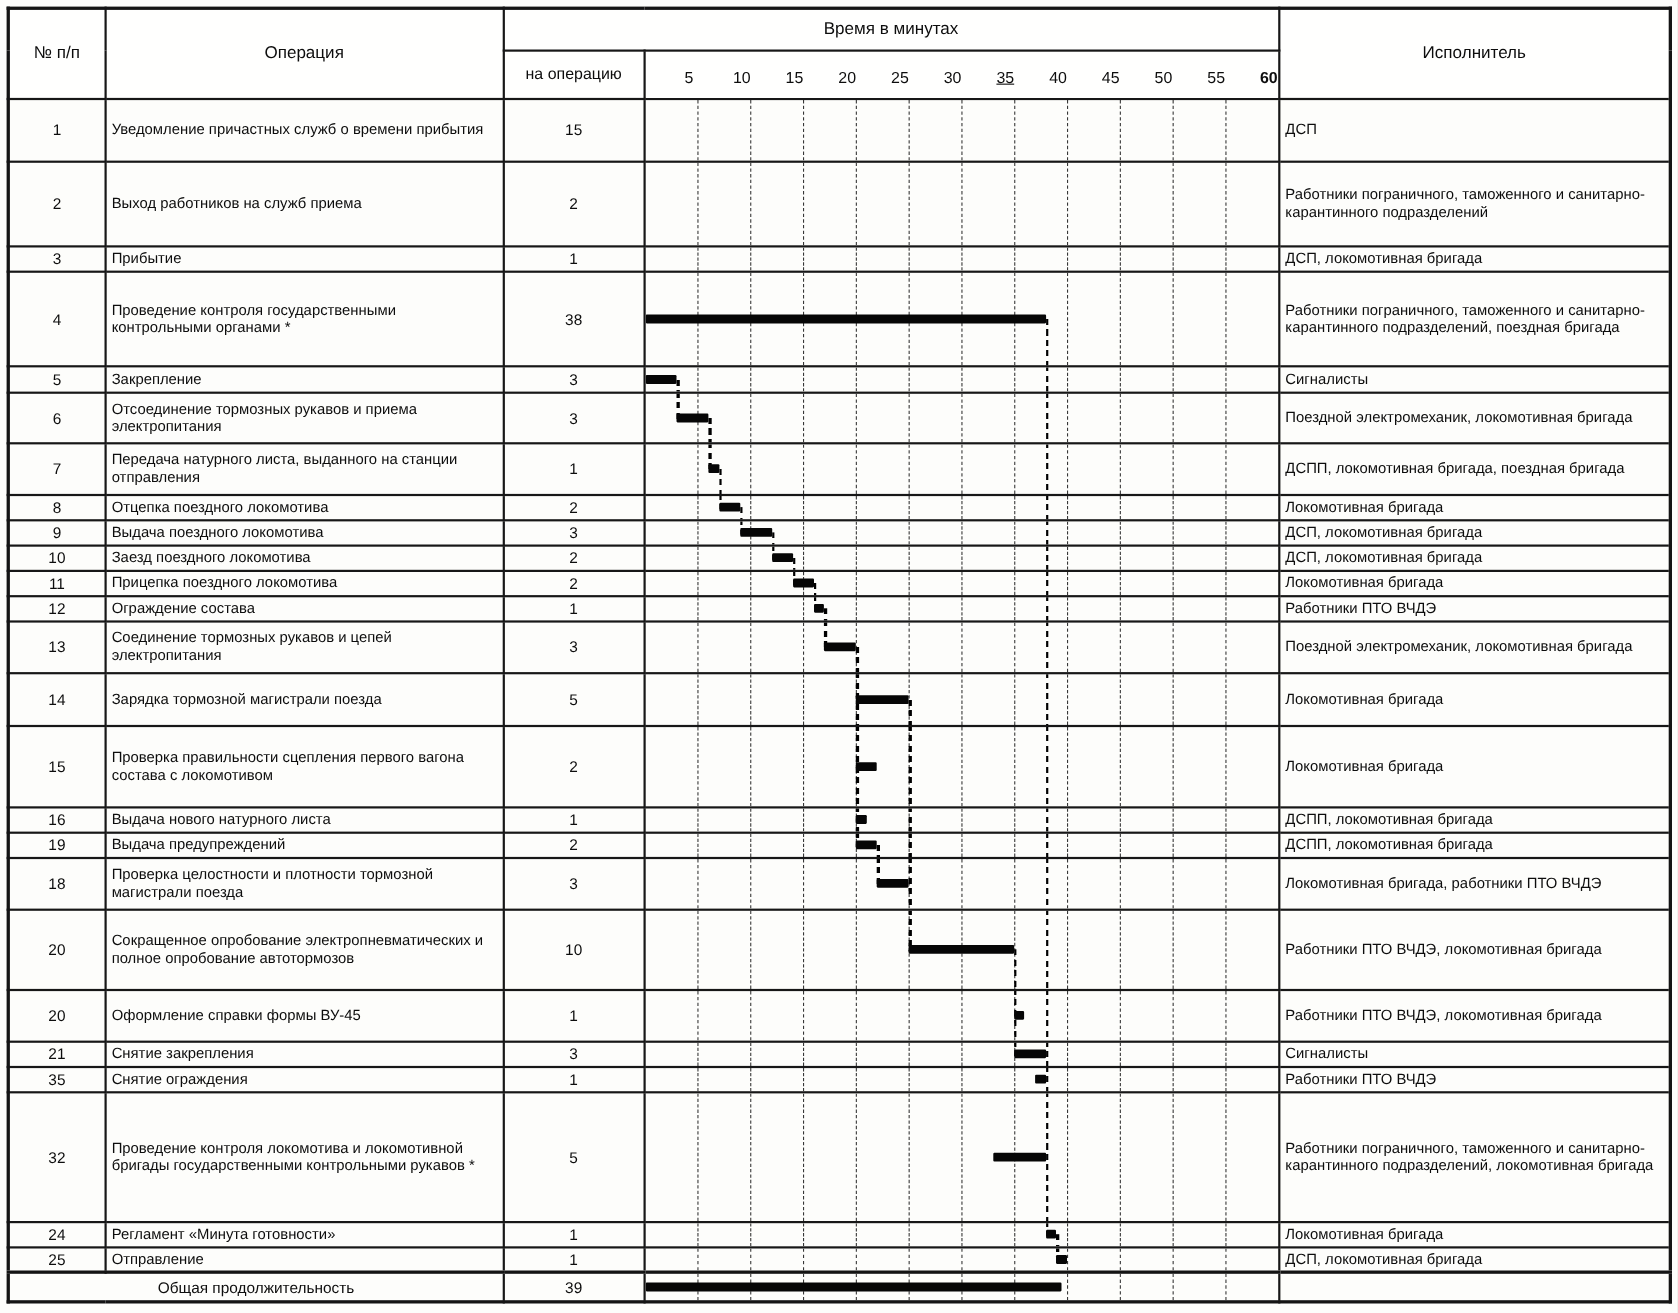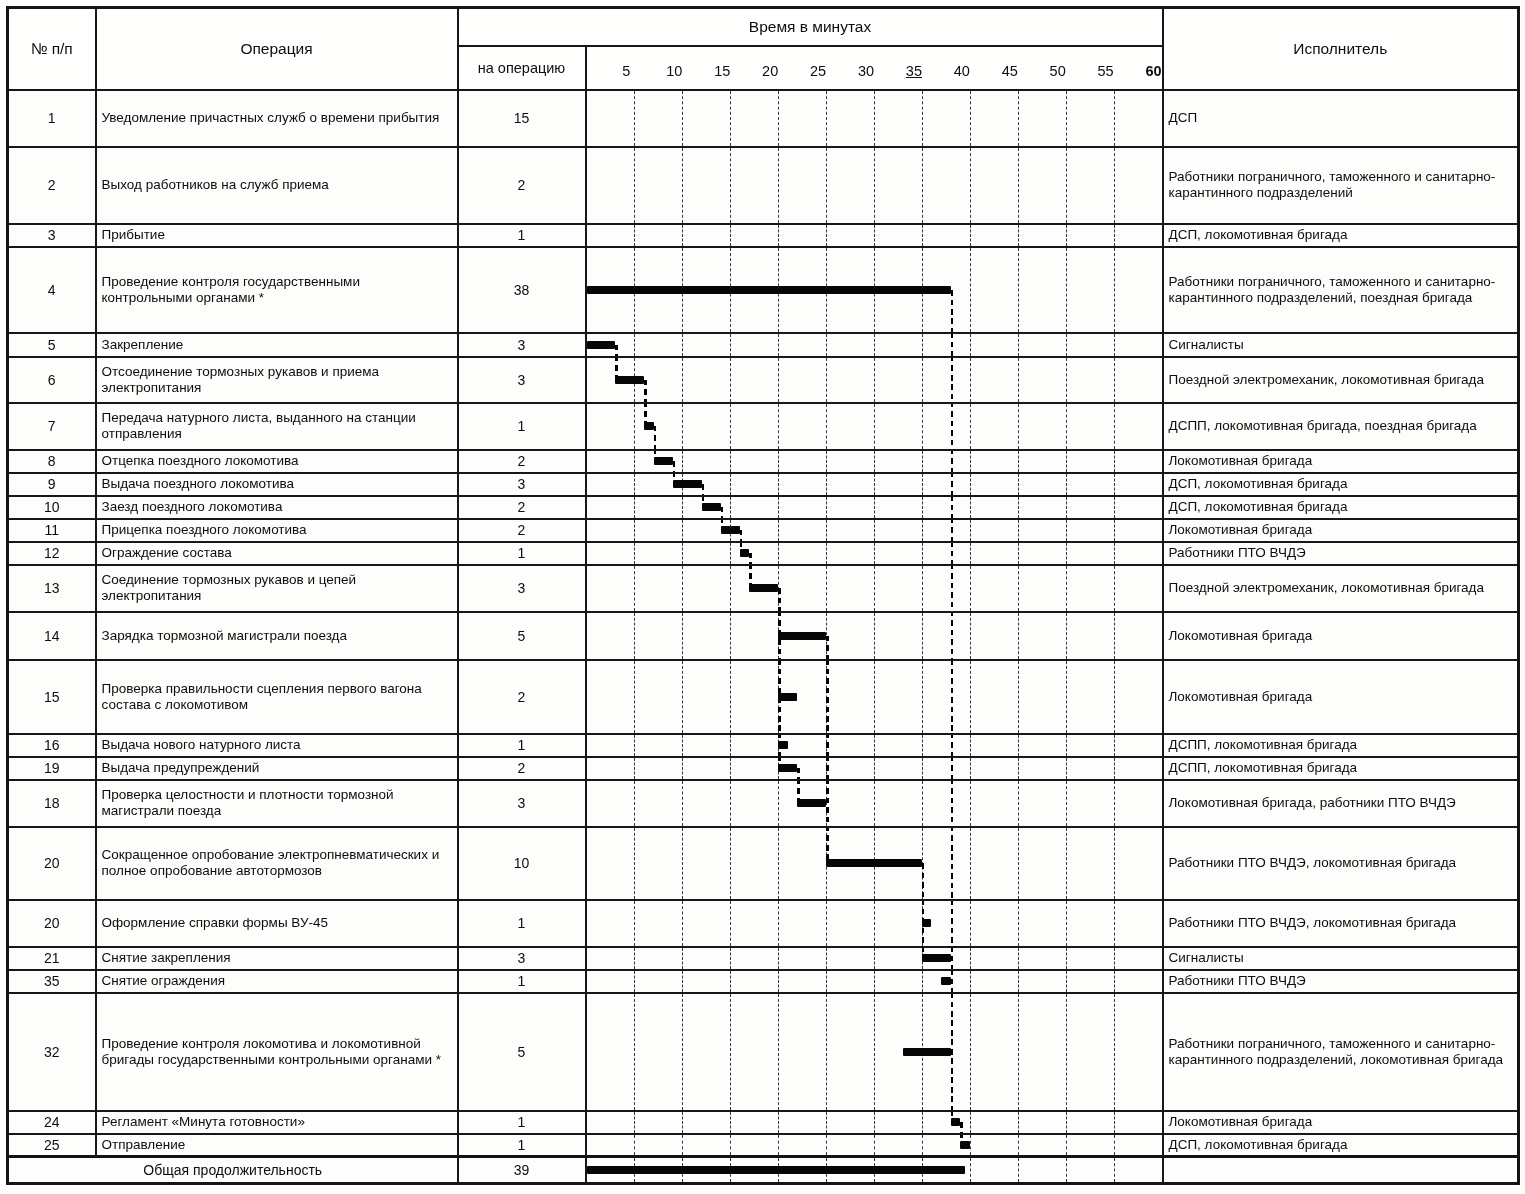--- a/index.html
+++ b/index.html
@@ -558,21 +558,21 @@
             <div class="gline" style="left: 75%;"></div>
             <div class="gline" style="left: 83.3333%;"></div>
             <div class="gline" style="left: 91.6667%;"></div>
             <div class="drop full" style="left: 63.3333%;"></div>
             <div class="gbar" style="left: 61.6667%; width: 1.66667%; background: rgb(6, 6, 6);"></div>
           </td>
           <td class="c-exec">Работники ПТО ВЧДЭ</td>
         </tr>
         <tr style="height: 118px;">
           <td class="c-num">32</td>
-          <td class="c-op">Проведение контроля локомотива и локомотивной бригады государственными контрольными органами *</td>
+          <td class="c-op">Проведение контроля локомотива и локомотивной бригады государственными контрольными рукавов *</td>
           <td class="c-min">5</td>
           <td class="c-chart">
             <div class="gline" style="left: 8.33333%;"></div>
             <div class="gline" style="left: 16.6667%;"></div>
             <div class="gline" style="left: 25%;"></div>
             <div class="gline" style="left: 33.3333%;"></div>
             <div class="gline" style="left: 41.6667%;"></div>
             <div class="gline" style="left: 50%;"></div>
             <div class="gline" style="left: 58.3333%;"></div>
             <div class="gline" style="left: 66.6667%;"></div>

